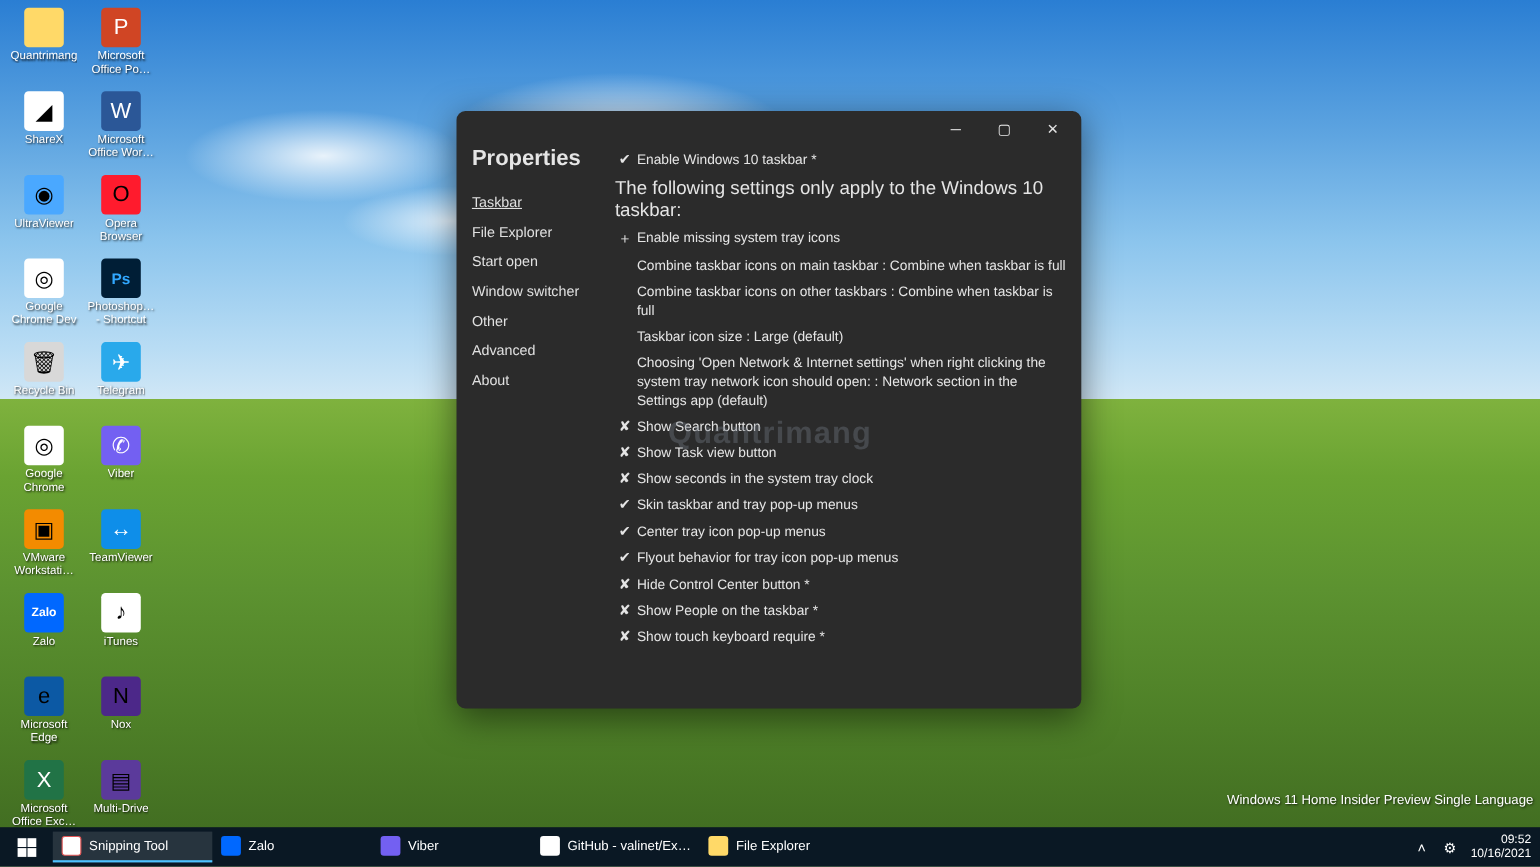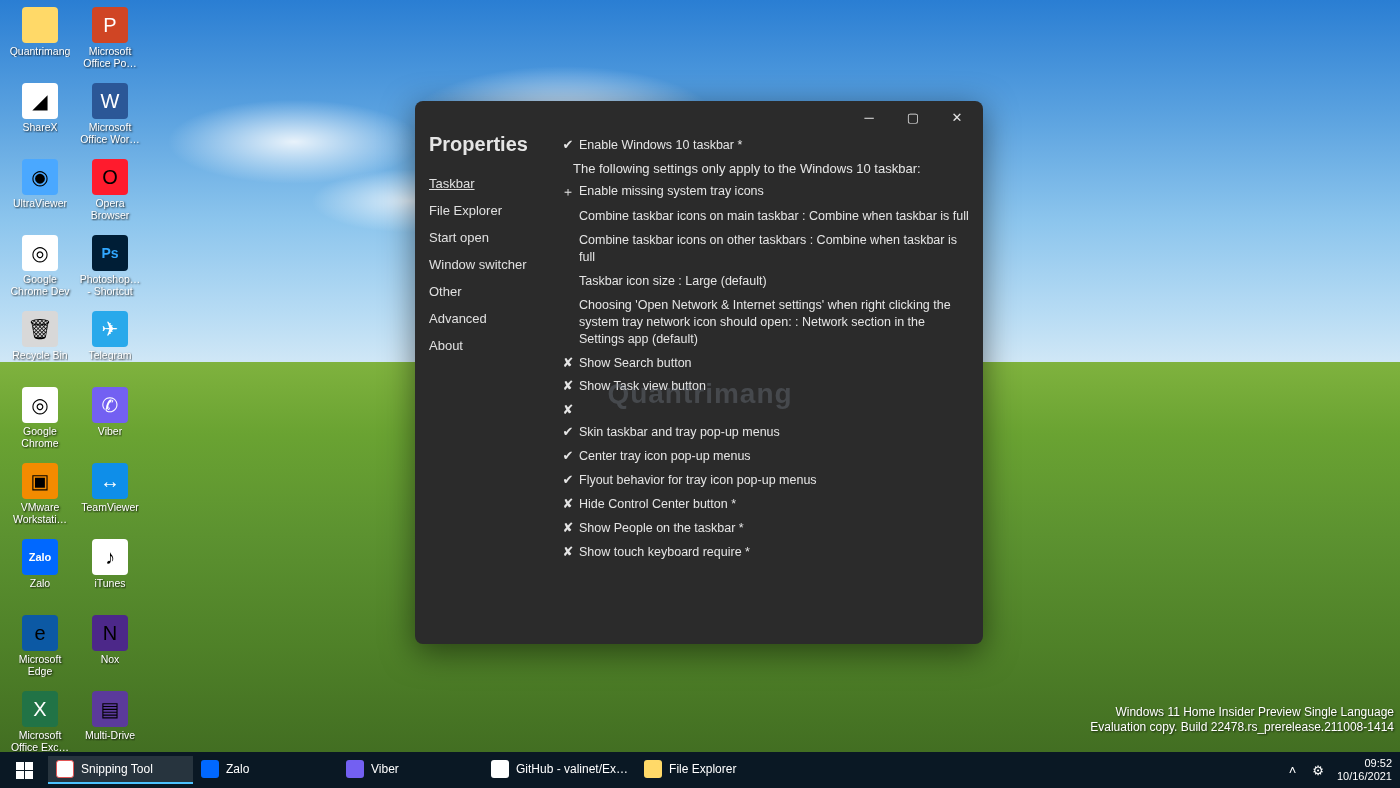--- a/index.html
+++ b/index.html
@@ -19,21 +19,21 @@
 .winbtn{width:44px;height:28px;display:flex;align-items:center;justify-content:center;color:#e5e5e5;font-size:13px;cursor:pointer}
 .window-body{display:flex;flex:1;padding:0 14px 14px 14px;overflow:hidden}
 .sidebar{width:126px;flex-shrink:0}
 .prop-title{font-size:20px;font-weight:600;margin-bottom:14px}
 .nav-item{font-size:13px;font-weight:400;padding:6px 0;cursor:pointer;color:#e0e0e0}
 .nav-item.active{text-decoration:underline}
 .content{flex:1;font-size:12.5px;padding-left:4px;overflow-y:auto}
 .setting-row{display:flex;align-items:flex-start;padding:3.5px 0;cursor:pointer}
 .setting-icon{width:18px;flex-shrink:0;text-align:center;font-size:13px;margin-right:2px}
 .setting-txt{flex:1;line-height:1.35}
-.note{font-size:13px;margin:4px 14px;color:#e5e5e5}
+.note{font-size:17px;margin:4px 0;color:#e5e5e5}
 .footer-links{margin-top:8px}
 .link{color:#e5e5e5;text-decoration:underline;cursor:pointer;font-size:12.5px;display:inline-block;margin:3px 0}
 
 
 .taskbar{position:absolute;bottom:0;left:0;width:100%;height:36px;background:#0a1824;display:flex;align-items:center;z-index:30}
 .start{width:48px;height:36px;display:flex;align-items:center;justify-content:center;cursor:pointer;color:#fff}
 .task{height:28px;min-width:145px;display:flex;align-items:center;padding:0 8px;cursor:pointer;color:#fff;font-size:12px;gap:7px;border-bottom:2px solid transparent}
 .task.active{background:rgba(255,255,255,.12);border-bottom-color:#4cc2ff}
 .task-icon{width:18px;height:18px;border-radius:3px;flex-shrink:0}
 .tray{margin-left:auto;display:flex;align-items:center;gap:10px;padding-right:8px;color:#fff}
@@ -151,21 +151,20 @@
       <div class="icon">
         <div class="icon-img md">▤</div>
         <div class="icon-label">Multi-Drive</div>
       </div>
     </div>
 
   <div class="center-wm">Quantrimang</div>
 
   <div class="watermark-txt">
     <div>Windows 11 Home Insider Preview Single Language</div>
-    <div>Evaluation copy. Build 22478.rs_prerelease.211008-1414</div>
   </div>
 
   <div class="window">
     <div class="titlebar">
       <div class="winbtn">─</div>
       <div class="winbtn">▢</div>
       <div class="winbtn close">✕</div>
     </div>
     <div class="window-body">
       <div class="sidebar">
@@ -210,20 +209,21 @@
             <div class="setting-row">
               <div class="setting-icon">✘</div>
               <div class="setting-txt">Show Search button</div>
             </div>
             <div class="setting-row">
               <div class="setting-icon">✘</div>
               <div class="setting-txt">Show Task view button</div>
             </div>
             <div class="setting-row">
               <div class="setting-icon">✘</div>
+              <div class="setting-txt">Show seconds in the system tray clock</div>
             </div>
             <div class="setting-row">
               <div class="setting-icon">✔</div>
               <div class="setting-txt">Skin taskbar and tray pop-up menus</div>
             </div>
             <div class="setting-row">
               <div class="setting-icon">✔</div>
               <div class="setting-txt">Center tray icon pop-up menus</div>
             </div>
             <div class="setting-row">

